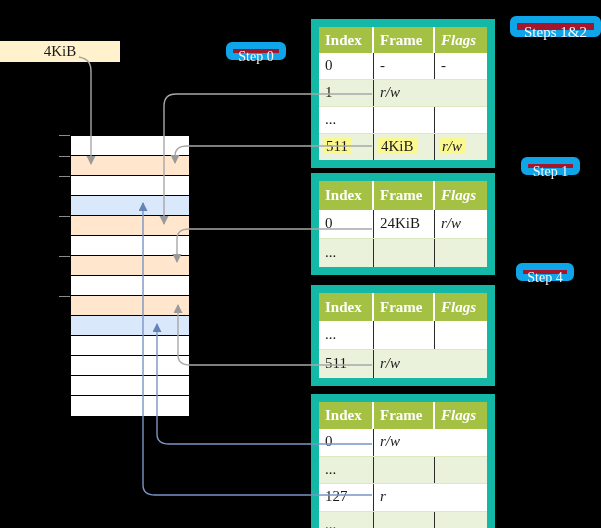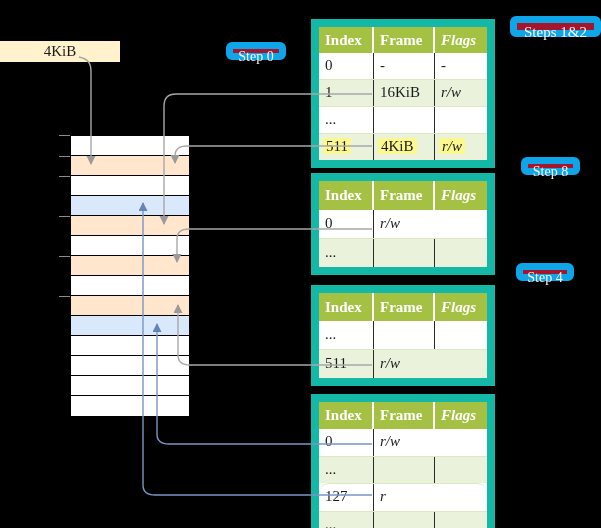--- a/index.html
+++ b/index.html
@@ -51,21 +51,21 @@
 </style>
 </head>
 <body>
 
 <div class="canvas">
 
   <div class="frame-label">4KiB</div>
 
   <div class="badge step0">Step 0</div>
   <div class="badge steps12">Steps 1&amp;2</div>
-  <div class="badge step3">Step 8</div>
+  <div class="badge step3">Step 1</div>
   <div class="badge step4">Step 4</div>
 
   <div class="memory">
       <div class="mem-row" style="height: 20px; background: rgb(255, 255, 255);"></div>
       <div class="mem-row" style="height: 20px; background: rgb(255, 230, 204);"></div>
       <div class="mem-row" style="height: 20px; background: rgb(255, 255, 255);"></div>
       <div class="mem-row" style="height: 20px; background: rgb(218, 232, 252);"></div>
       <div class="mem-row" style="height: 20px; background: rgb(255, 230, 204);"></div>
       <div class="mem-row" style="height: 20px; background: rgb(255, 255, 255);"></div>
       <div class="mem-row" style="height: 20px; background: rgb(255, 230, 204);"></div>
@@ -92,21 +92,20 @@
         <div class="tcell c1">Frame</div>
         <div class="tcell c2">Flags</div>
       </div>
       <div class="trow body first" style="height: 26px; line-height: 25px;">
         <div class="tcell c0">0</div>
         <div class="tcell c1">-</div>
         <div class="tcell c2">-</div>
       </div>
       <div class="trow body" style="height: 26px; line-height: 25px; background: rgb(235, 242, 220);">
         <div class="tcell c0">1</div>
-        <div class="tcell c1">16KiB</div>
         <div class="tcell c2">r/w</div>
       </div>
       <div class="trow body" style="height: 26px; line-height: 25px;">
         <div class="tcell c0">...</div>
         <div class="tcell c1"></div>
         <div class="tcell c2"></div>
       </div>
       <div class="trow body" style="height: 26px; line-height: 25px; background: rgb(235, 242, 220);">
         <div class="tcell c0"><span class="hl">511</span></div>
         <div class="tcell c1"><span class="hl">4KiB</span></div>
@@ -114,20 +113,21 @@
       </div>
     </div>
   <div class="ptable" style="top: 173px;">
       <div class="trow hdr" style="height: 29px; line-height: 29px;">
         <div class="tcell c0">Index</div>
         <div class="tcell c1">Frame</div>
         <div class="tcell c2">Flags</div>
       </div>
       <div class="trow body first" style="height: 28px; line-height: 27px;">
         <div class="tcell c0">0</div>
+        <div class="tcell c1">24KiB</div>
         <div class="tcell c2">r/w</div>
       </div>
       <div class="trow body" style="height: 28px; line-height: 27px; background: rgb(235, 242, 220);">
         <div class="tcell c0">...</div>
         <div class="tcell c1"></div>
         <div class="tcell c2"></div>
       </div>
     </div>
   <div class="ptable" style="top: 285px;">
       <div class="trow hdr" style="height: 28px; line-height: 28px;">
@@ -153,21 +153,21 @@
       </div>
       <div class="trow body first" style="height: 26.5px; line-height: 25.5px;">
         <div class="tcell c0">0</div>
         <div class="tcell c2">r/w</div>
       </div>
       <div class="trow body" style="height: 26.5px; line-height: 25.5px; background: rgb(235, 242, 220);">
         <div class="tcell c0">...</div>
         <div class="tcell c1"></div>
         <div class="tcell c2"></div>
       </div>
-      <div class="trow body" style="height: 26.5px; line-height: 25.5px; border-radius: 10px;">
+      <div class="trow body" style="height: 26.5px; line-height: 25.5px;">
         <div class="tcell c0">127</div>
         <div class="tcell c2">r</div>
       </div>
       <div class="trow body" style="height: 26.5px; line-height: 25.5px; background: rgb(235, 242, 220);">
         <div class="tcell c0">...</div>
         <div class="tcell c1"></div>
         <div class="tcell c2"></div>
       </div>
     </div>
 

